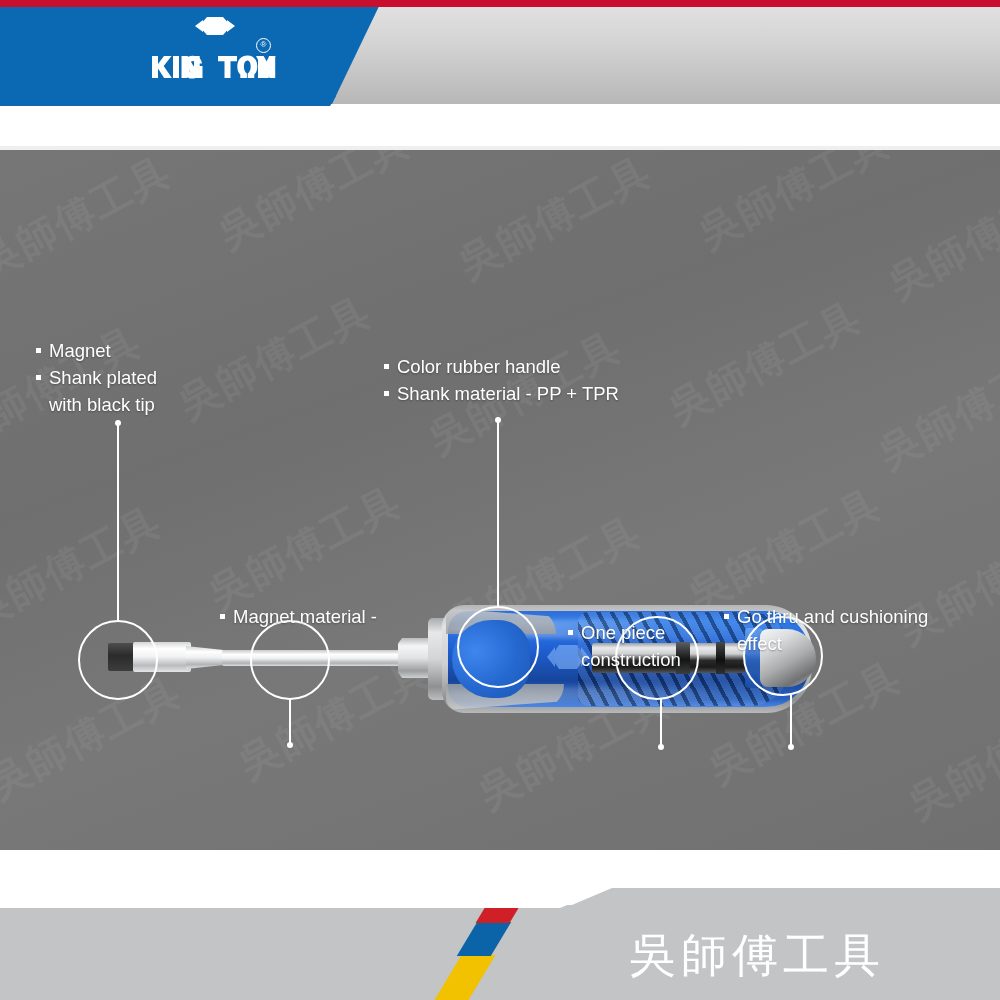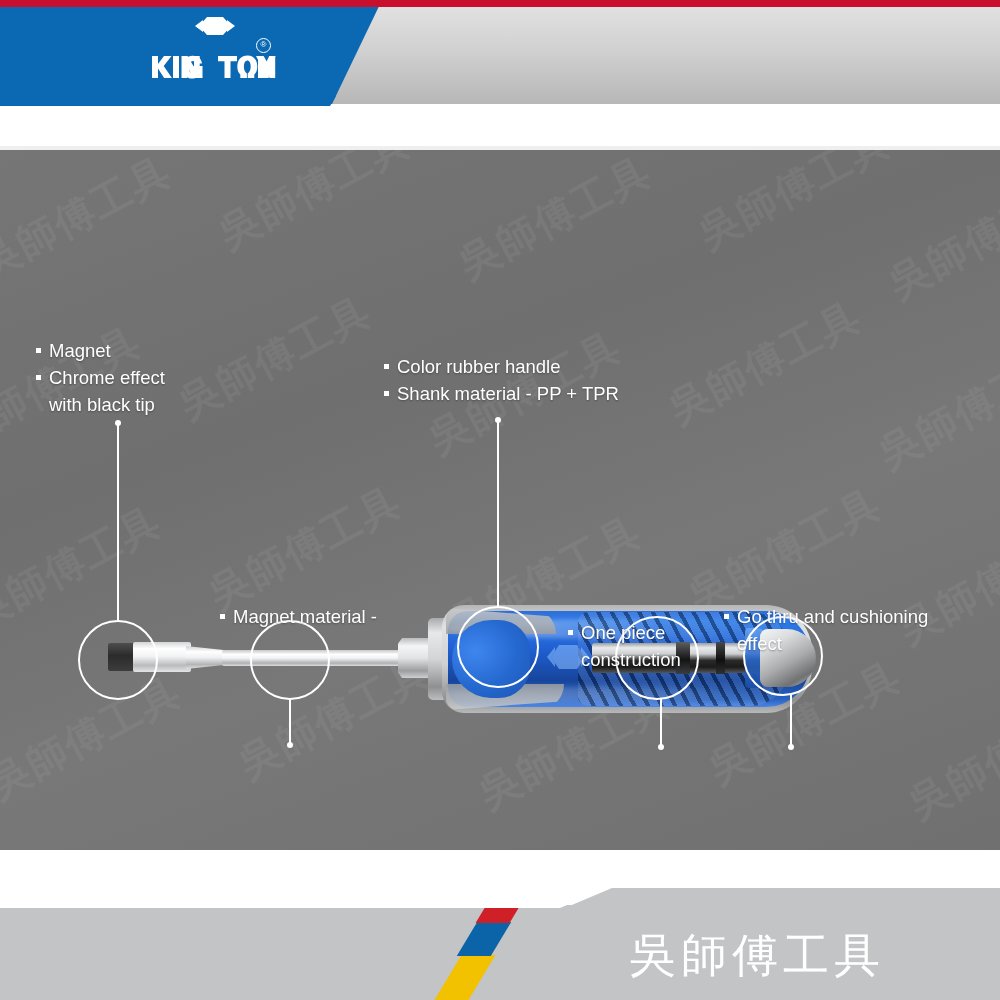--- a/index.html
+++ b/index.html
@@ -267,21 +267,21 @@
     <div class="circle" style="left:615px;top:466px;width:84px;height:84px"></div>
     <div class="lead" style="left:660px;top:549px;height:48px"></div>
     <div class="dot" style="left:658px;top:594px"></div>
 
     <div class="circle" style="left:743px;top:466px;width:80px;height:80px"></div>
     <div class="lead" style="left:790px;top:545px;height:52px"></div>
     <div class="dot" style="left:788px;top:594px"></div>
 
     <div class="label" style="left:34px;top:187px">
       <span class="li bul">Magnet</span>
-      <span class="li bul">Chrome effect</span>
+      <span class="li bul">Shank plated</span>
       <span class="li cont">with black tip</span>
     </div>
 
     <div class="label" style="left:382px;top:203px">
       <span class="li bul">Color rubber handle</span>
       <span class="li bul">Shank material - PP + TPR</span>
     </div>
 
     <div class="label" style="left:218px;top:453px">
       <span class="li bul">Magnet material -</span>

